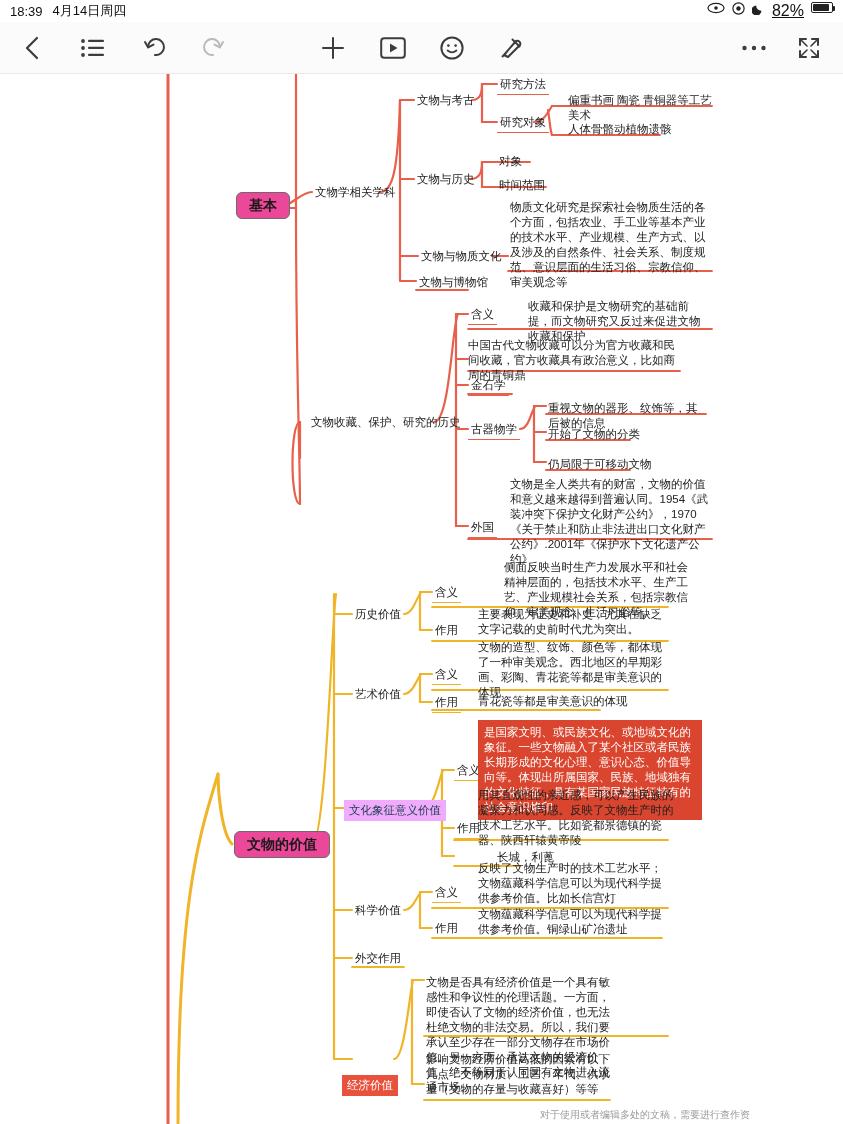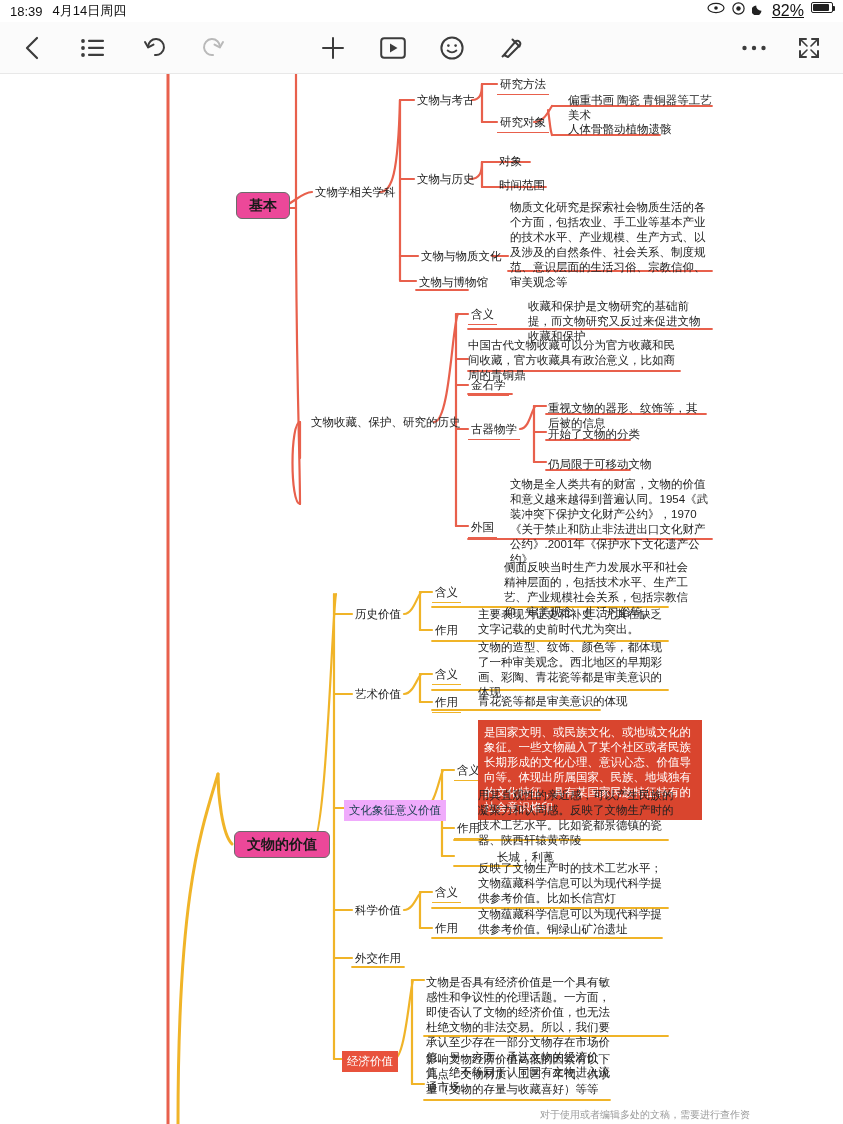--- a/index.html
+++ b/index.html
@@ -73,21 +73,21 @@
     font-size: 14px;
     font-weight: bold;
     color: #1a1a1a;
   }
   .tagbox {
     padding: 3px 5px;
     font-size: 11.5px;
     color: #fff;
   }
   .tag-blue { background: #f0abfc; color: #1d3f52; }
-  .tag-red { background: #e8523c; }
+  .tag-red { background: #e8523c; margin-top: 24px; }
   .hl-red { background: #d9452e; color: #ffffff; padding: 5px 6px; }
 
   .footnote {
     position: absolute;
     left: 540px; top: 1108px;
     font-size: 10px; color: #9a9a9a;
   }
 </style>
 </head>
 <body>

